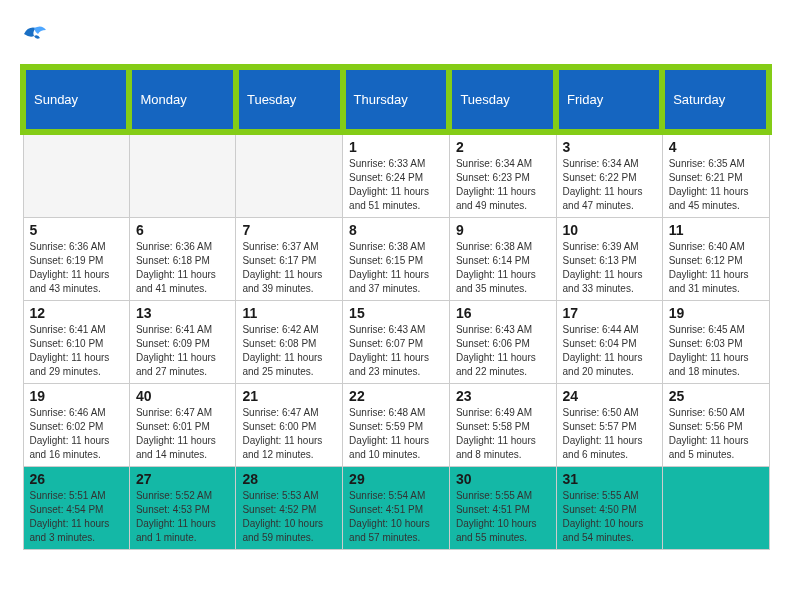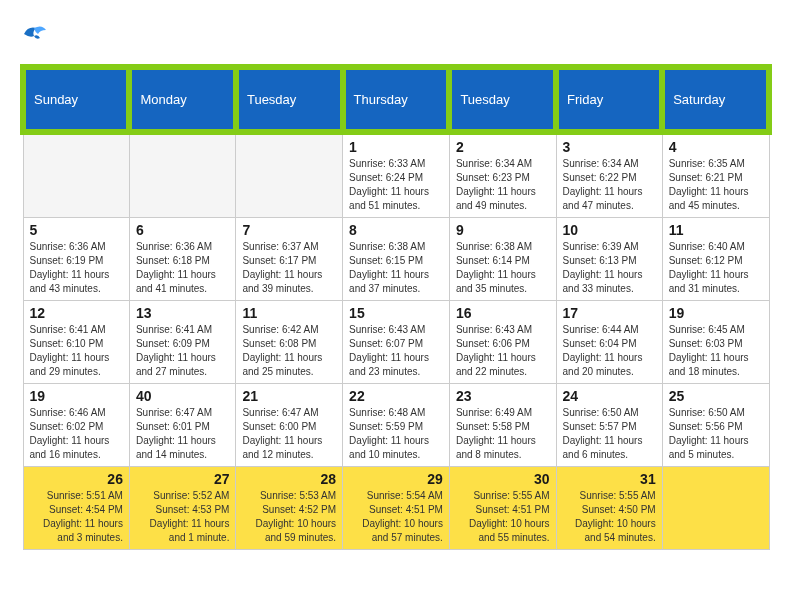--- a/index.html
+++ b/index.html
@@ -53,22 +53,21 @@
       vertical-align: top;
       padding: 4px 6px;
       width: 108px;
       min-height: 80px;
       background: #fff;
     }
     .calendar td.empty {
       background: #f5f5f5;
     }
     .calendar td.last-row {
-      background: #fde047;
-      text-align: right;
+      background: #14b8a6;
     }
     .day-number {
       font-size: 14px;
       font-weight: bold;
       color: #1a1a1a;
       margin-bottom: 2px;
     }
     .day-info {
       color: #333;
       font-size: 10px;

